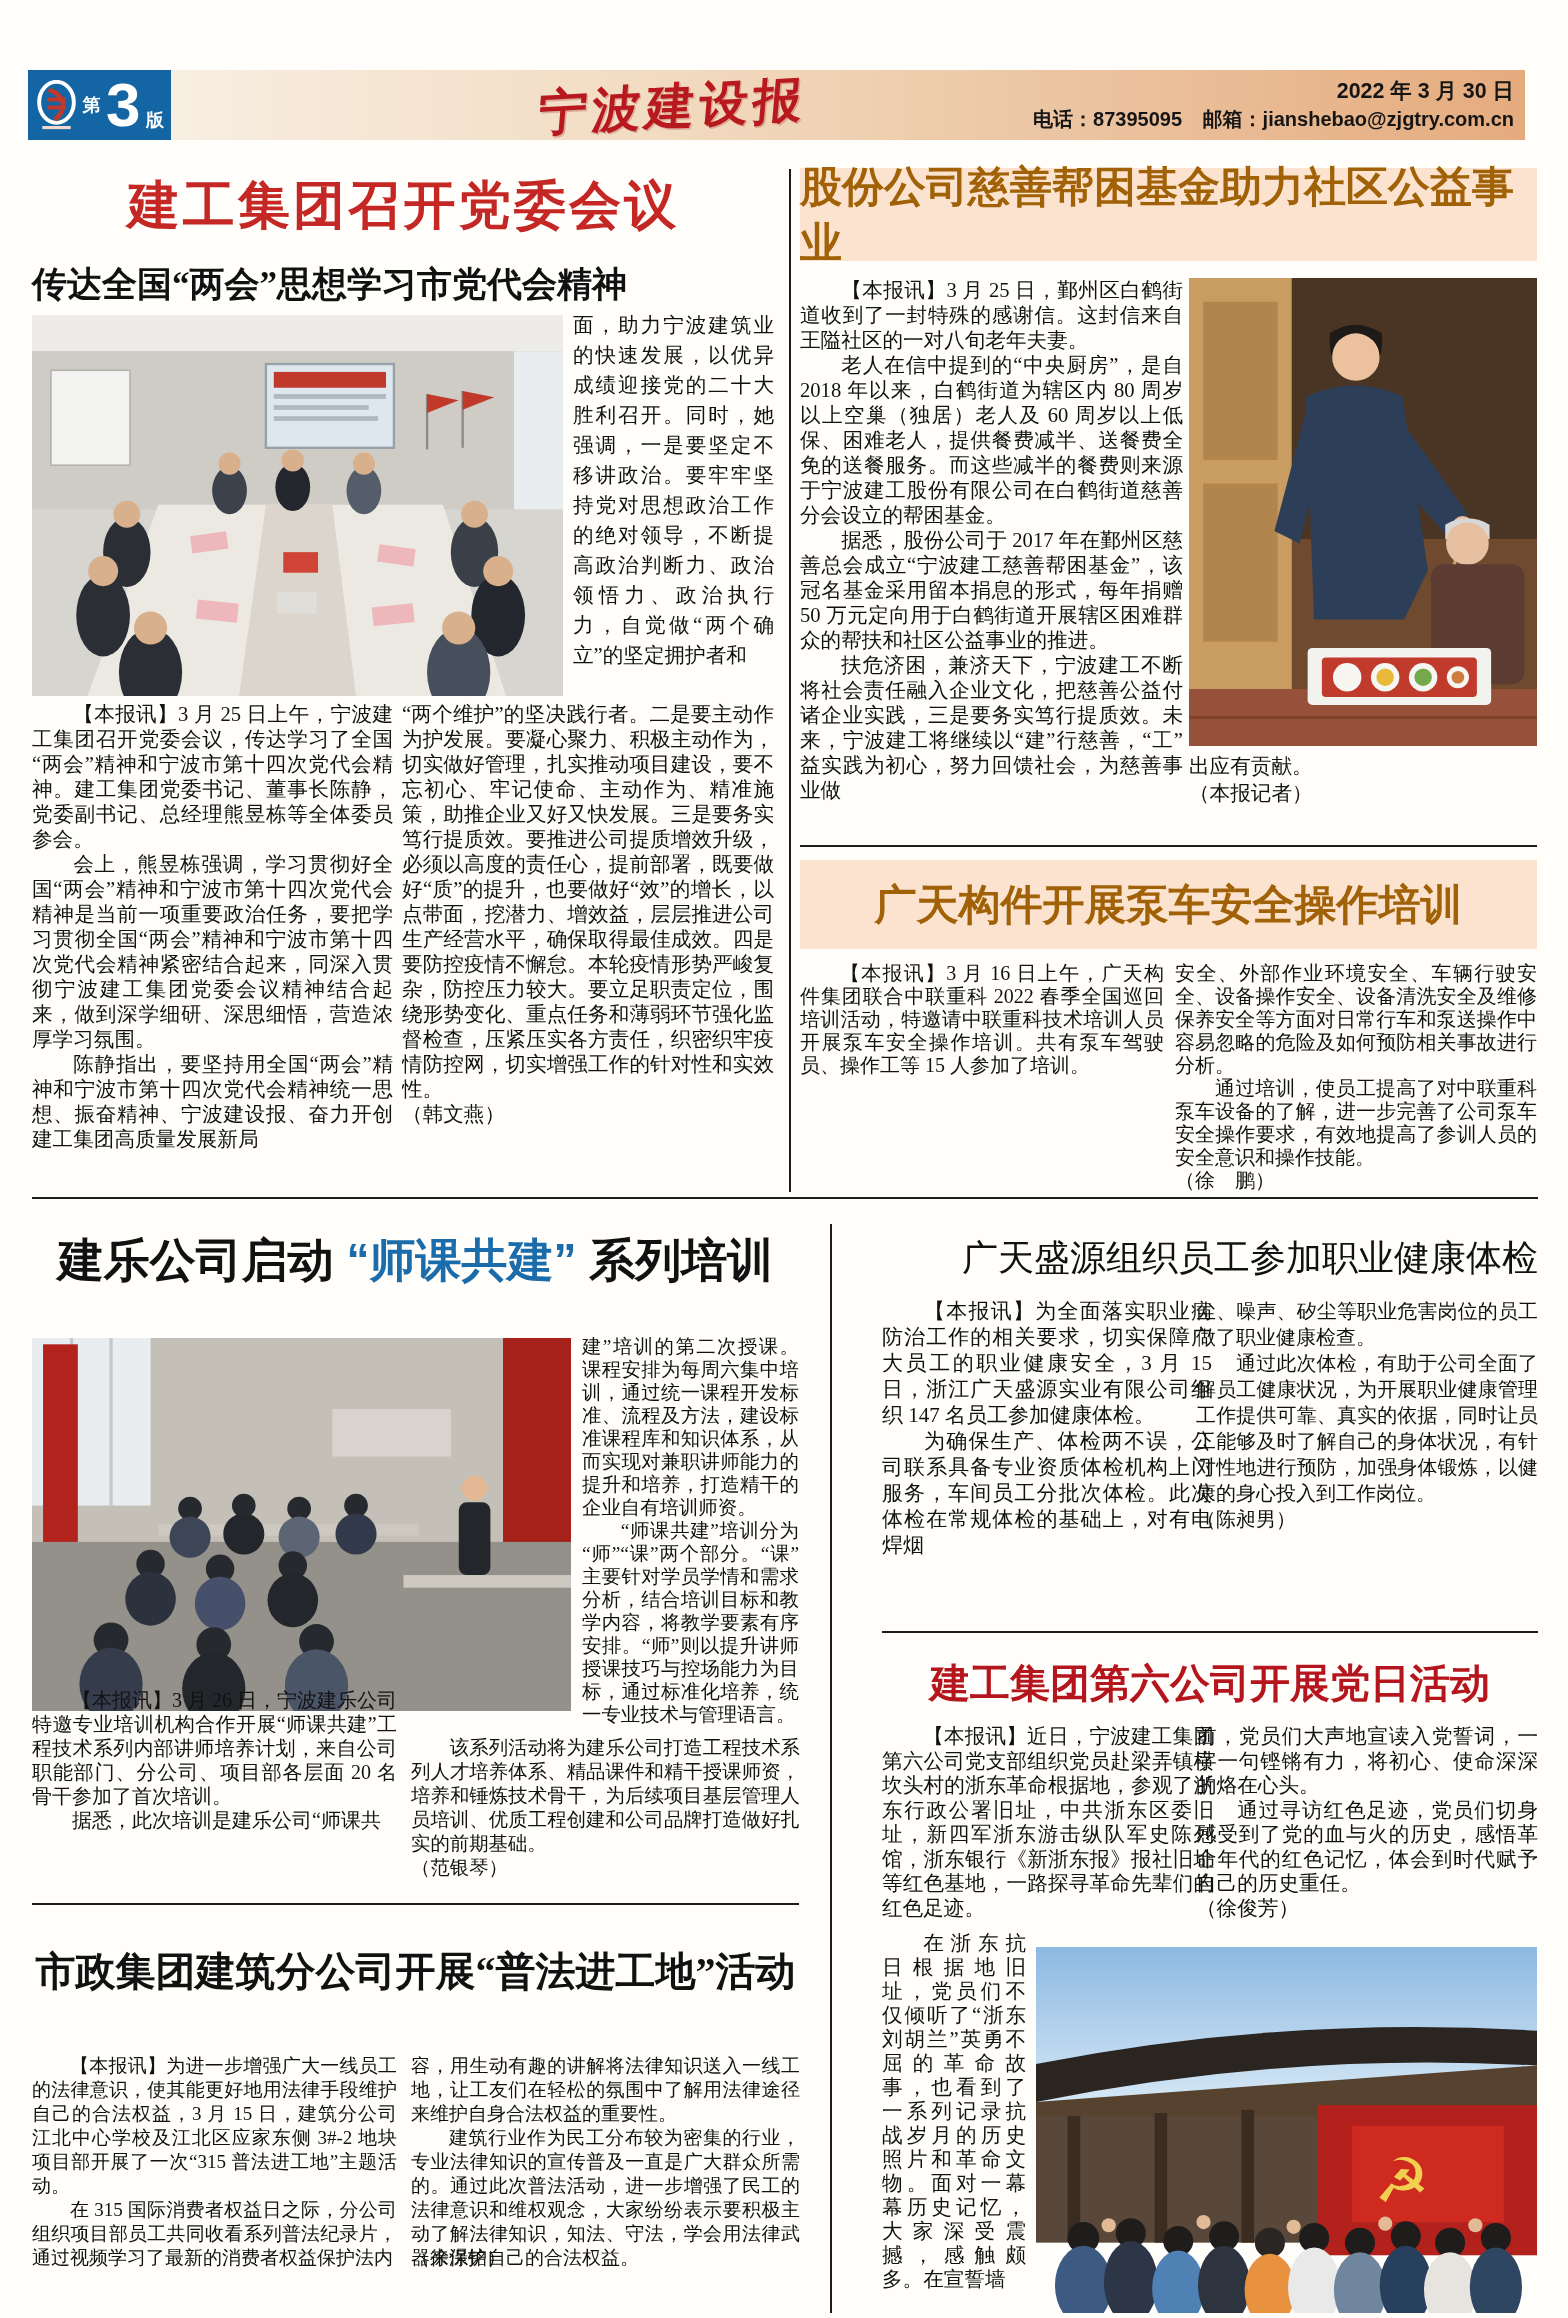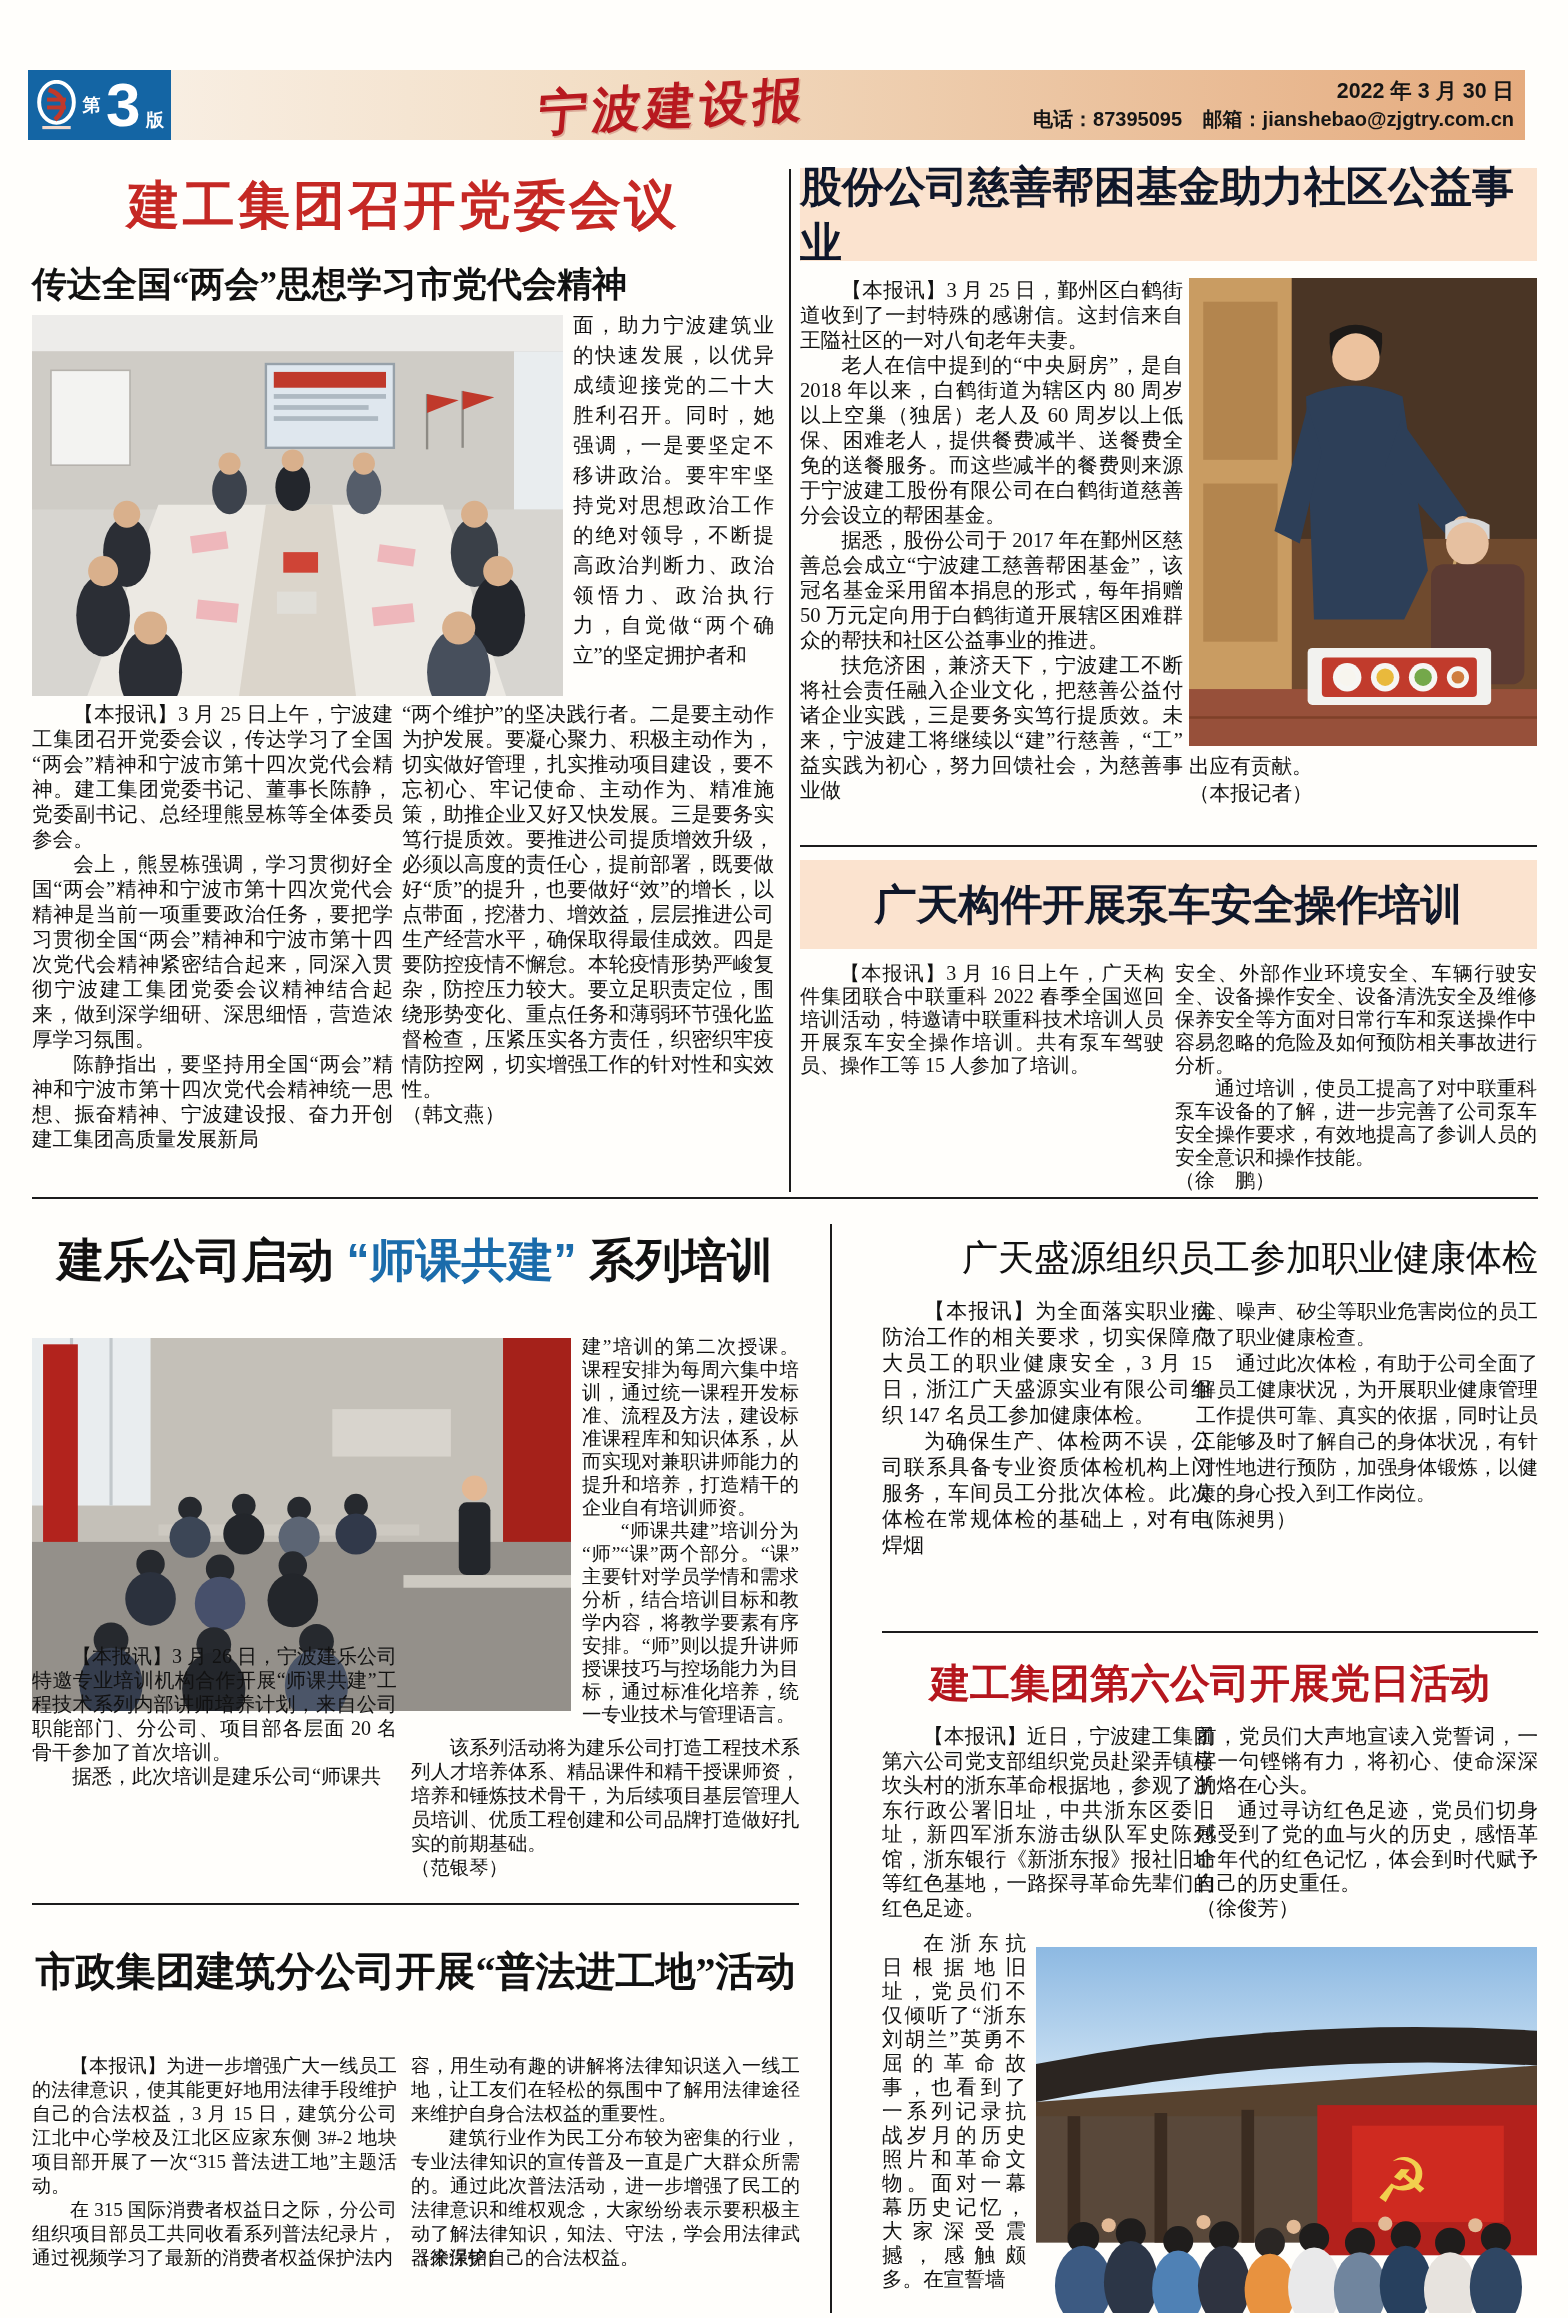--- a/index.html
+++ b/index.html
@@ -26,21 +26,21 @@
   #header-info .l1{font-size:21.4px;line-height:30px}
   #header-info .l2{font-size:20px;line-height:27px}
   #header-info .l2 span{margin-left:20.6px}
 
   
   .col{position:absolute;overflow:hidden}
   .col p{margin:0;text-align:justify}
   .ind{text-indent:2em}
   .byline{text-align:right;padding-right:20.6px}
   .band{position:absolute;background:#fbe3cf;display:flex;align-items:center;justify-content:center;
-    font-family:"Liberation Sans",sans-serif;font-weight:bold;color:#0f172a}
+    font-family:"Liberation Sans",sans-serif;font-weight:bold;color:#a16207}
   .divider{position:absolute;background:#1c1c1c}
 
   
   #a1-title{left:32px;top:171px;width:743px;text-align:center;font-size:52px;letter-spacing:3.2px;
     color:#c52824;font-family:"Liberation Sans",sans-serif;font-weight:bold}
   #a1-sub{left:32px;top:261px;width:743px;text-align:left;font-size:35px;font-weight:bold}
   #a1-photo{left:32px;top:315px;width:531px;height:381px}
   #a1-side{left:573px;top:310px;width:201px;height:386px;font-size:20.6px;line-height:30px}
   #a1-col1{left:32px;top:702px;width:361px;height:484px;font-size:20.6px;line-height:25px}
   #a1-col2{left:402px;top:702px;width:372px;height:484px;font-size:20.6px;line-height:25px}
@@ -55,21 +55,21 @@
   #a3-band{left:800px;top:860px;width:737px;height:89px;font-size:42px}
   #a3-col1{left:800px;top:962px;width:364px;height:232px;font-size:20px;line-height:23px}
   #a3-col2{left:1175px;top:962px;width:362px;height:232px;font-size:20px;line-height:23px}
 
   
   #a4-title{left:32px;top:1230px;width:767px;text-align:center;font-size:46px;
     font-family:"Liberation Sans",sans-serif;font-weight:bold}
   #a4-title .blue{color:#1b6cab}
   #a4-photo{left:32px;top:1338px;width:539px;height:373px}
   #a4-side{left:582px;top:1335px;width:217px;height:405px;font-size:19.4px;line-height:23px}
-  #a4-col1{left:32px;top:1644px;width:365px;height:164px;font-size:20px;line-height:24px}
+  #a4-col1{left:32px;top:1688px;width:365px;height:164px;font-size:20px;line-height:24px}
   #a4-col2{left:411px;top:1736px;width:389px;height:162px;font-size:19.4px;line-height:24px}
 
   
   #a5-title{left:32px;top:1944px;width:767px;text-align:center;font-size:40px;
     font-family:Liberation Serif, serif;font-weight:bold}
   #a5-col1{left:32px;top:2054px;width:365px;height:261px;font-size:19px;line-height:24px}
   #a5-col2{left:411px;top:2054px;width:389px;height:261px;font-size:19px;line-height:24px}
   #a5-col2 .byline{margin-top:-24px}
 
   

